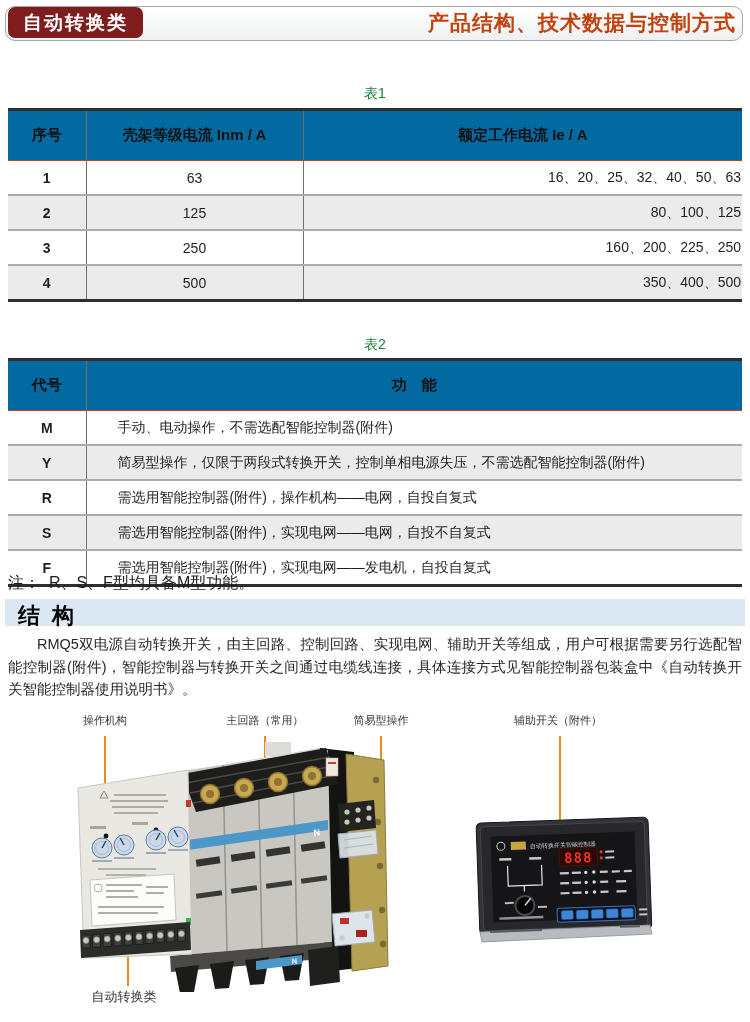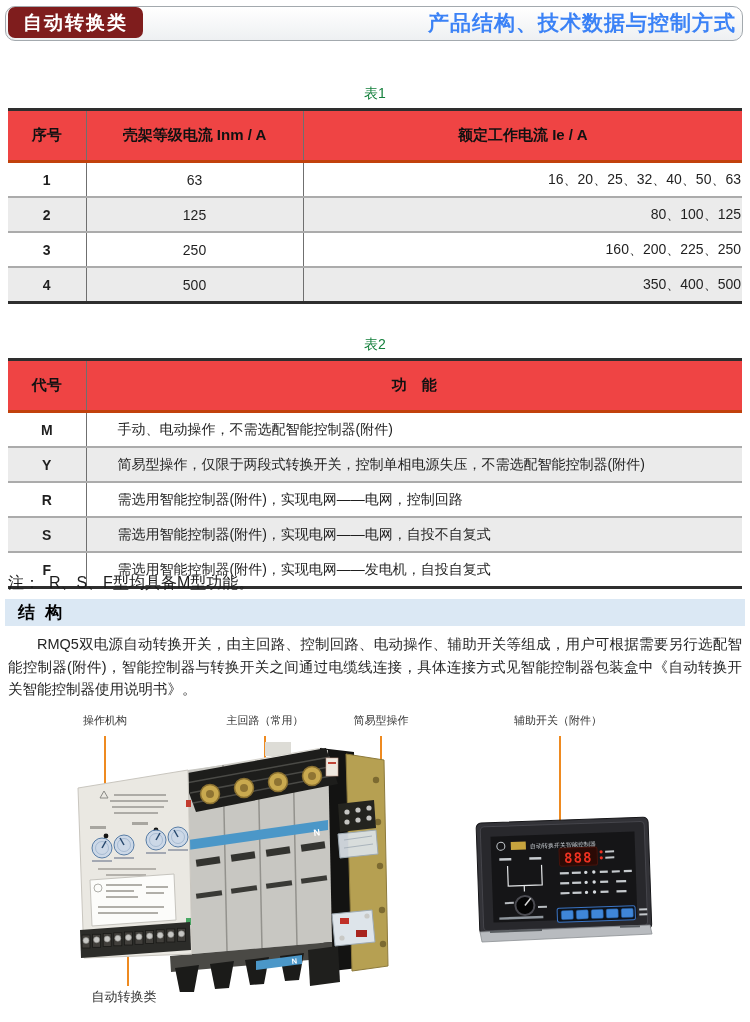--- a/index.html
+++ b/index.html
@@ -6,46 +6,46 @@
   body{width:750px;height:1022px;position:relative;overflow:hidden;
        font-family:"Liberation Sans","DejaVu Sans",sans-serif;color:#1a1a1a;}
   .abs{position:absolute;}
 
   
   .header-bar{left:5px;top:6px;width:736px;height:33px;border:1px solid #a3a9ae;
               border-radius:10px;background:linear-gradient(#ffffff,#eef0f2);}
   .header-tab{left:8px;top:7px;height:31px;line-height:31px;padding:0 15px;
               background:#7f1d1d;border-radius:7px;color:#fff;font-size:19px;
               font-weight:bold;letter-spacing:2px;}
-  .header-title{right:14px;top:9px;color:#3b82f6;font-size:21px;font-weight:bold;
+  .header-title{right:14px;top:9px;color:#c2410c;font-size:21px;font-weight:bold;
                 letter-spacing:1px;}
 
   
   .tcap{left:0;width:750px;text-align:center;font-size:14px;color:#15803d;}
   table.dt{position:absolute;left:8px;width:734px;border-collapse:collapse;
            table-layout:fixed;border-top:3px solid #2e2e2e;border-bottom:3px solid #2e2e2e;}
-  table.dt th{background:#ef4444;height:47px;font-size:15px;font-weight:bold;color:#111;
-              border-bottom:3px solid #c2410c;}
+  table.dt th{background:#0369a1;height:47px;font-size:15px;font-weight:bold;color:#111;
+              border-bottom:1px solid #c2410c;}
   table.dt td{height:31px;font-size:14px;color:#1f1f1f;}
   table.dt tr.alt td{background:#ebebeb;}
   table.dt tr + tr td{border-top:2px solid #ababab;}
   table.dt tbody tr:first-child td{border-top:none;}
   .c-sep{border-right:1px solid #6f6f6f;}
   .cc{text-align:center;}
   .cl{text-align:right;padding-left:36px;}
   .cl2{text-align:left;padding-left:31px;}
   .bold{font-weight:bold;}
   .t1 td{height:32px;}
 
   .note{left:8px;top:573px;font-size:16px;color:#1c1c1c;white-space:pre-wrap;}
 
   
   .sec-bar{left:5px;top:599px;width:740px;height:27px;background:#dbe8f4;}
-  .sec-title{left:18px;top:601px;font-size:17px;font-weight:bold;color:#000;
-             letter-spacing:3px;white-space:pre-wrap;font-family:Liberation Serif, serif;}
+  .sec-title{left:18px;top:601px;font-size:22px;font-weight:bold;color:#000;
+             letter-spacing:3px;white-space:pre-wrap;}
   .para{left:8px;top:633px;width:734px;font-size:14.5px;line-height:22.5px;
         color:#262626;text-align:justify;text-indent:2em;}
 
   
   .callout{top:713px;font-size:11px;color:#333;transform:translateX(-50%);white-space:nowrap;}
   .leader{background:#ee8a20;}
   .lv{width:2px;}
   .lh{height:2px;}
   .callout-b{top:988px;font-size:13px;color:#333;transform:translateX(-50%);white-space:nowrap;}
 </style>
@@ -112,38 +112,38 @@
     <tr>
       <td class="c-sep cc bold">M</td>
       <td class="cl2">手动、电动操作，不需选配智能控制器(附件)</td>
     </tr>
     <tr class="alt">
       <td class="c-sep cc bold">Y</td>
       <td class="cl2">简易型操作，仅限于两段式转换开关，控制单相电源失压，不需选配智能控制器(附件)</td>
     </tr>
     <tr>
       <td class="c-sep cc bold">R</td>
-      <td class="cl2">需选用智能控制器(附件)，实现电网——电网，控制回路</td>
+      <td class="cl2">需选用智能控制器(附件)，操作机构——电网，自投自复式</td>
     </tr>
     <tr class="alt">
       <td class="c-sep cc bold">S</td>
       <td class="cl2">需选用智能控制器(附件)，实现电网——电网，自投不自复式</td>
     </tr>
     <tr>
       <td class="c-sep cc bold">F</td>
       <td class="cl2">需选用智能控制器(附件)，实现电网——发电机，自投自复式</td>
     </tr>
   </tbody>
 </table>
 
 <div class="abs note">注：  R、S、F型均具备M型功能。</div>
 
 <div class="abs sec-bar"></div>
 <div class="abs sec-title">结 构</div>
-<div class="abs para">RMQ5双电源自动转换开关，由主回路、控制回路、电动操作、辅助开关等组成，用户可根据需要另行选配智能控制器(附件)，智能控制器与转换开关之间通过电缆线连接，具体连接方式见智能控制器包装盒中《自动转换开关智能控制器使用说明书》。</div>
+<div class="abs para">RMQ5双电源自动转换开关，由主回路、控制回路、实现电网、辅助开关等组成，用户可根据需要另行选配智能控制器(附件)，智能控制器与转换开关之间通过电缆线连接，具体连接方式见智能控制器包装盒中《自动转换开关智能控制器使用说明书》。</div>
 
 <div class="abs callout" style="left:105px">操作机构</div>
 <div class="abs callout" style="left:265px">主回路（常用）</div>
 <div class="abs callout" style="left:381px">简易型操作</div>
 <div class="abs callout" style="left:558px">辅助开关（附件）</div>
 <div class="abs callout-b" style="left:124px">自动转换类</div>
 
 <div class="abs leader lv" style="left:104px;top:736px;height:102px"></div>
 <div class="abs leader lv" style="left:264px;top:736px;height:70px"></div>
 <div class="abs leader lv" style="left:380px;top:736px;height:117px"></div>

